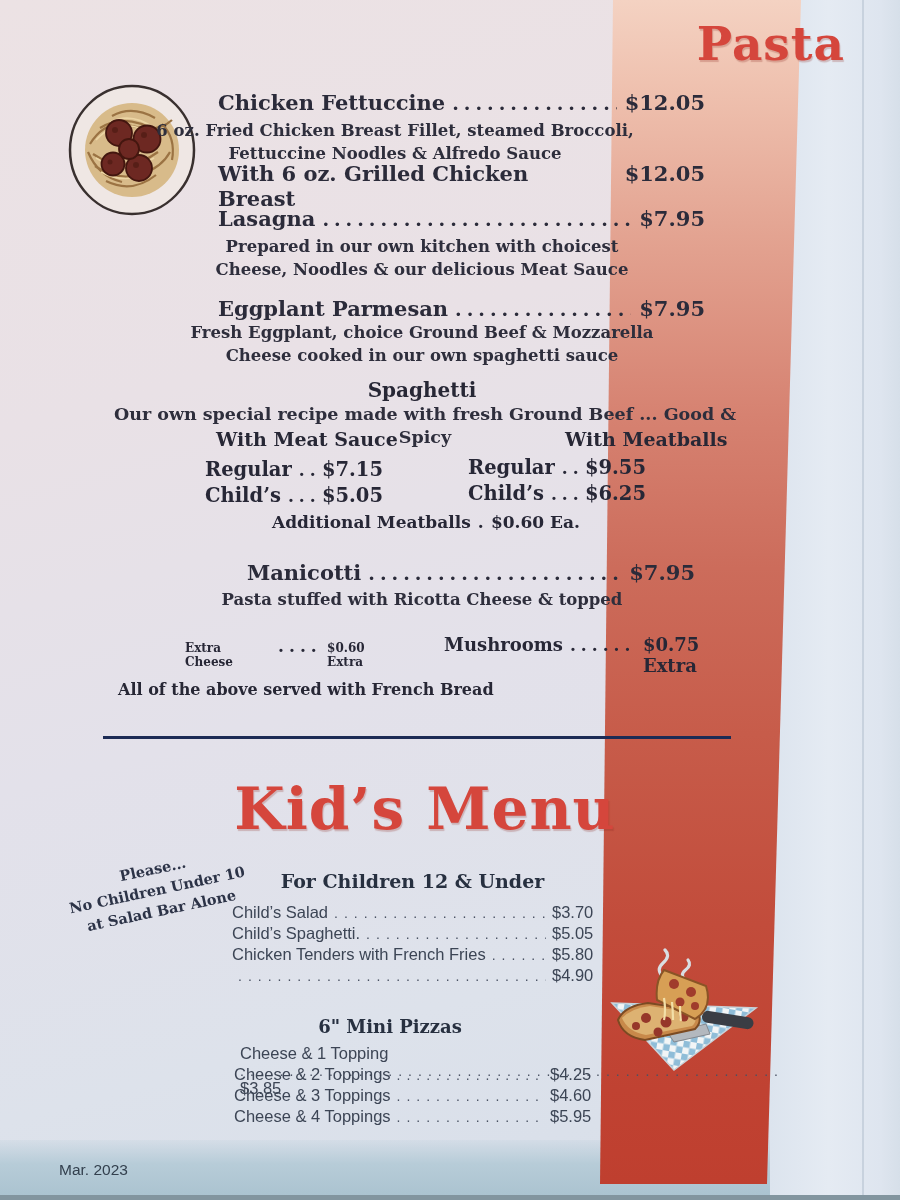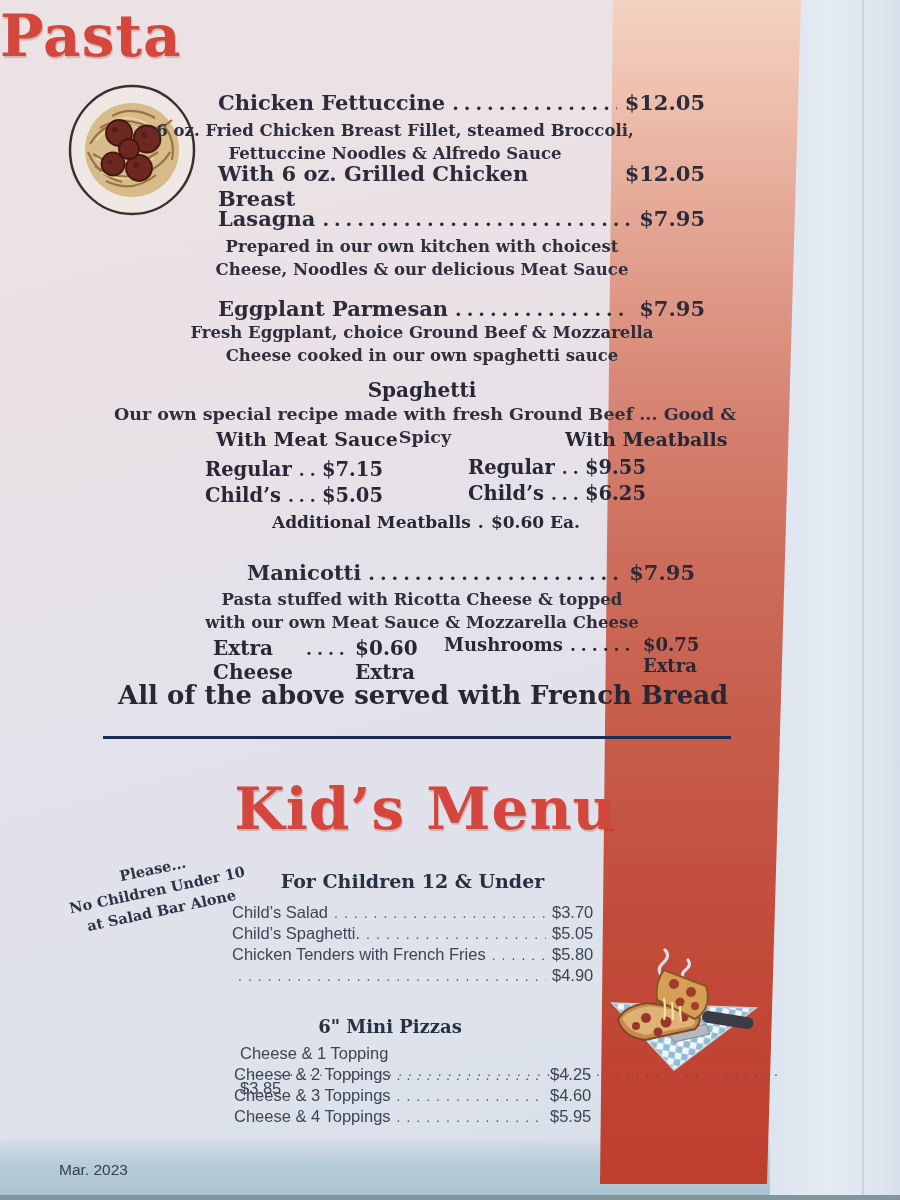--- a/index.html
+++ b/index.html
@@ -54,21 +54,21 @@
 </head>
 <body>
 
 <div id="canvas">
 
   <div class="abs bottom-strip"></div>
   <div class="abs page-right-edge"></div>
   <div class="abs red-stripe"></div>
   <div class="abs bottom-edge"></div>
 
-  <div class="abs big-title" style="left:0;top:2px;width:845px;text-align:left;font-size:58px;">Pasta</div>
+  <div class="abs big-title" style="left:0;top:16px;width:845px;text-align:right;font-size:47px;">Pasta</div>
 
   <div class="abs" style="left:66px;top:82px;width:132px;height:136px;">
     <svg width="132" height="136" viewBox="0 0 132 136">
       <ellipse cx="66" cy="68" rx="62" ry="64" fill="#efe7e4" stroke="#39302f" stroke-width="2.5"></ellipse>
       <ellipse cx="66" cy="68" rx="47" ry="47" fill="#d8bb8a"></ellipse>
       <g fill="none" stroke="#9b7343" stroke-width="2.2">
         <path d="M24,62 q16,-26 42,-18 q26,7 40,-6"></path>
         <path d="M29,84 q22,16 47,8 q20,-7 28,-22"></path>
         <path d="M34,46 q26,-16 57,4"></path>
         <path d="M27,72 q32,22 65,-2"></path>
@@ -159,34 +159,33 @@
     <span class="leader"></span>
     <span>$0.60 Ea.</span>
   </div>
 
   <div class="abs prow" style="left:247px;top:560px;width:448px;">
     <span>Manicotti</span>
     <span class="leader"></span>
     <span class="price">$7.95</span>
   </div>
   <div class="abs pdesc" style="left:172px;top:588px;width:500px;">Pasta stuffed with Ricotta Cheese &amp; topped</div>
-  <div class="abs pdesc" style="left:172px;top:611px;width:500px;">with our own Meat Sauce &amp; Mozzarella Cheese</div>
-
-  <div class="abs mini" style="left:185px;top:636px;width:218px;font-size:20px;margin-left:28px;">
+
+  <div class="abs mini" style="left:185px;top:636px;width:218px;font-size:12px;">
     <span>Extra Cheese</span>
     <span class="leader" style="flex:0 0 42px;"></span>
     <span>$0.60 Extra</span>
   </div>
   <div class="abs mini" style="left:444px;top:634px;width:243px;font-size:18px;">
     <span>Mushrooms</span>
     <span class="leader" style="flex:0 0 66px;"></span>
     <span>$0.75 Extra</span>
   </div>
 
-  <div class="abs colhead" style="left:118px;top:680px;width:600px;text-align:left;font-size:26px;">All of the above served with French Bread</div>
+  <div class="abs colhead" style="left:118px;top:680px;width:600px;text-align:left;font-size:16px;">All of the above served with French Bread</div>
 
   <div class="abs divider" style="left:103px;top:736px;width:628px;"></div>
 
   <div class="abs big-title" style="left:0;top:775px;width:850px;text-align:center;font-size:58px;">Kid’s Menu</div>
 
   <div class="abs note" style="left:62px;top:858px;width:190px;">
     <div>Please...</div>
     <div>No Children Under 10</div>
     <div>at Salad Bar Alone</div>
   </div>

